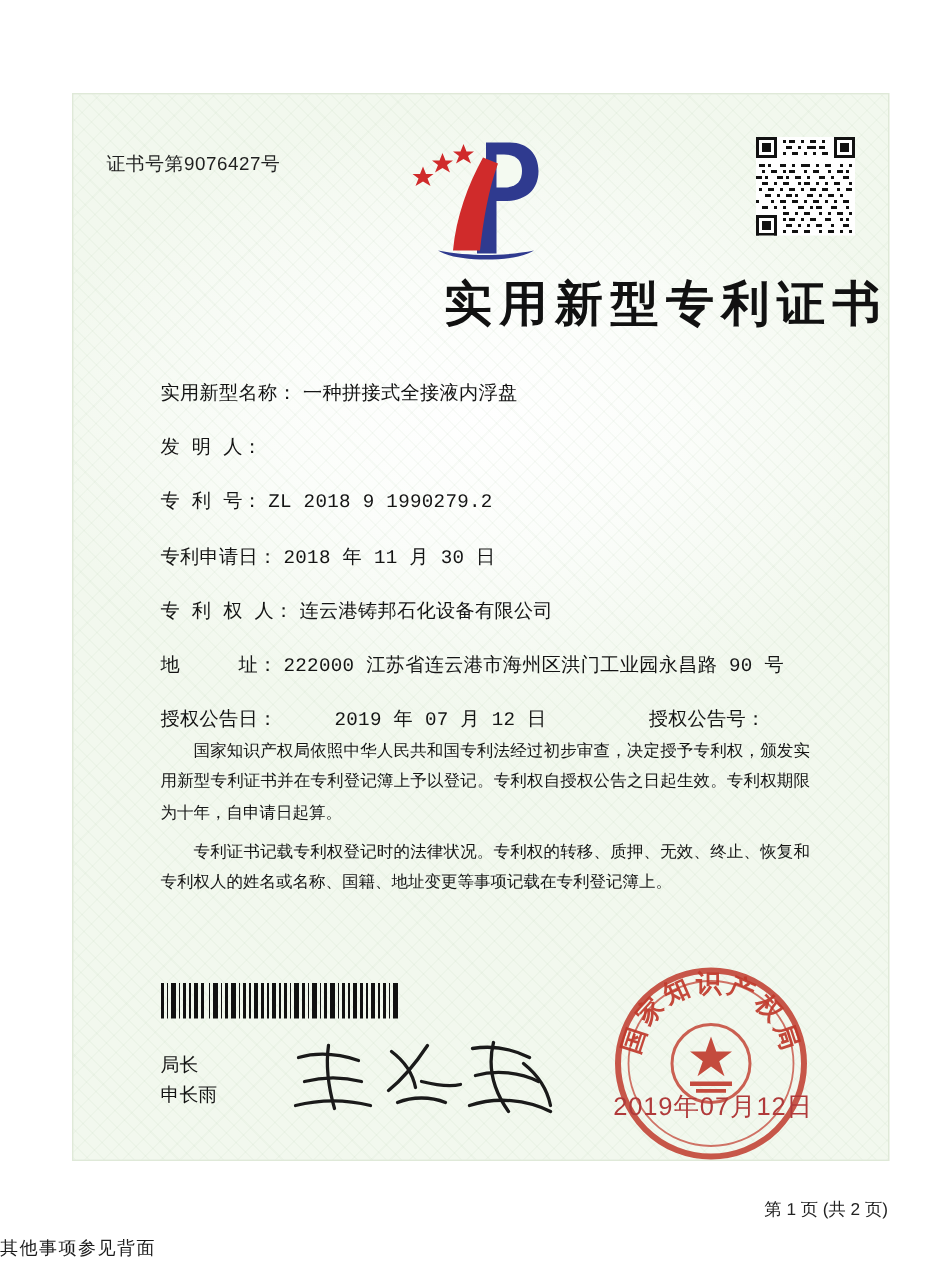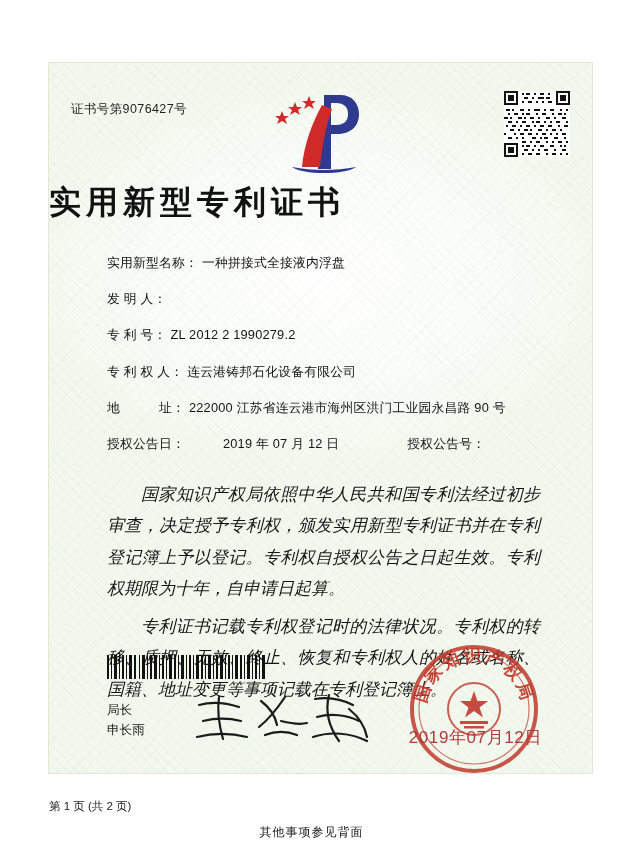--- a/index.html
+++ b/index.html
@@ -76,63 +76,63 @@
     transform: translateX(-50%);
     width: 110px;
     height: 86px;
   }
 
   .title {
     position: absolute;
     left: 0;
     right: 0;
     top: 118px;
-    text-align: left;
+    text-align: right;
     font-family: "DejaVu Sans", sans-serif;
     font-size: 32px;
     font-weight: bold;
     letter-spacing: 5px;
     color: #111111;
   }
 
   .fields {
     position: absolute;
     left: 58px;
     top: 190px;
     right: 40px;
   }
   .field {
     display: flex;
     align-items: baseline;
     font-size: 12.8px;
     line-height: 1.5;
     margin-bottom: 17px;
     color: #141414;
+    font-family: Liberation Mono, monospace;
   }
   .field .lbl {
     flex: 0 0 auto;
     white-space: pre;
     letter-spacing: 0.2px;
   }
   .field .val {
     flex: 1 1 auto;
     padding-left: 4px;
     letter-spacing: 0.2px;
   }
 
   .paras {
     position: absolute;
     left: 58px;
     right: 52px;
-    top: 416px;
-    font-size: 17px;
+    top: 428px;
+    font-size: 11px;
     line-height: 1.85;
     text-align: justify;
     color: #151515;
-    font-style: italic;
   }
   .paras p {
     margin: 0 0 6px 0;
     text-indent: 2em;
   }
 
   .barcode {
     position: absolute;
     left: 58px;
     top: 592px;
@@ -169,30 +169,29 @@
     top: 663px;
     font-size: 17px;
     color: #b03a3a;
     letter-spacing: 0.6px;
   }
 
   .page-no {
     position: absolute;
     left: 0; right: 0;
     top: 736px;
-    text-align: left;
+    text-align: right;
     font-size: 11.5px;
     color: #222;
   }
 
   .footnote {
     position: absolute;
     left: 0; right: 0;
     top: 824px;
-    text-align: center;
     font-size: 12px;
     color: #1a1a1a;
     letter-spacing: 1px;
   }
 </style>
 </head>
 <body>
 
 <div class="page">
   <div class="cert">
@@ -357,21 +356,25 @@
       <div class="fields">
         <div class="field">
           <span class="lbl">实用新型名称：</span>
           <span class="val">一种拼接式全接液内浮盘</span>
         </div>
         <div class="field">
           <span class="lbl">发 明 人：</span>
         </div>
         <div class="field">
           <span class="lbl">专 利 号：</span>
-          <span class="val">ZL 2012 2 1990279.2</span>
+          <span class="val">ZL 2018 9 1990279.2</span>
+        </div>
+        <div class="field">
+          <span class="lbl">专利申请日：</span>
+          <span class="val">2018 年 11 月 30 日</span>
         </div>
         <div class="field">
           <span class="lbl">专 利 权 人：</span>
           <span class="val">连云港铸邦石化设备有限公司</span>
         </div>
         <div class="field">
           <span class="lbl">地　　　址：</span>
           <span class="val">222000 江苏省连云港市海州区洪门工业园永昌路 90 号</span>
         </div>
         <div class="field" style="margin-top:2px;gap:34px;">

